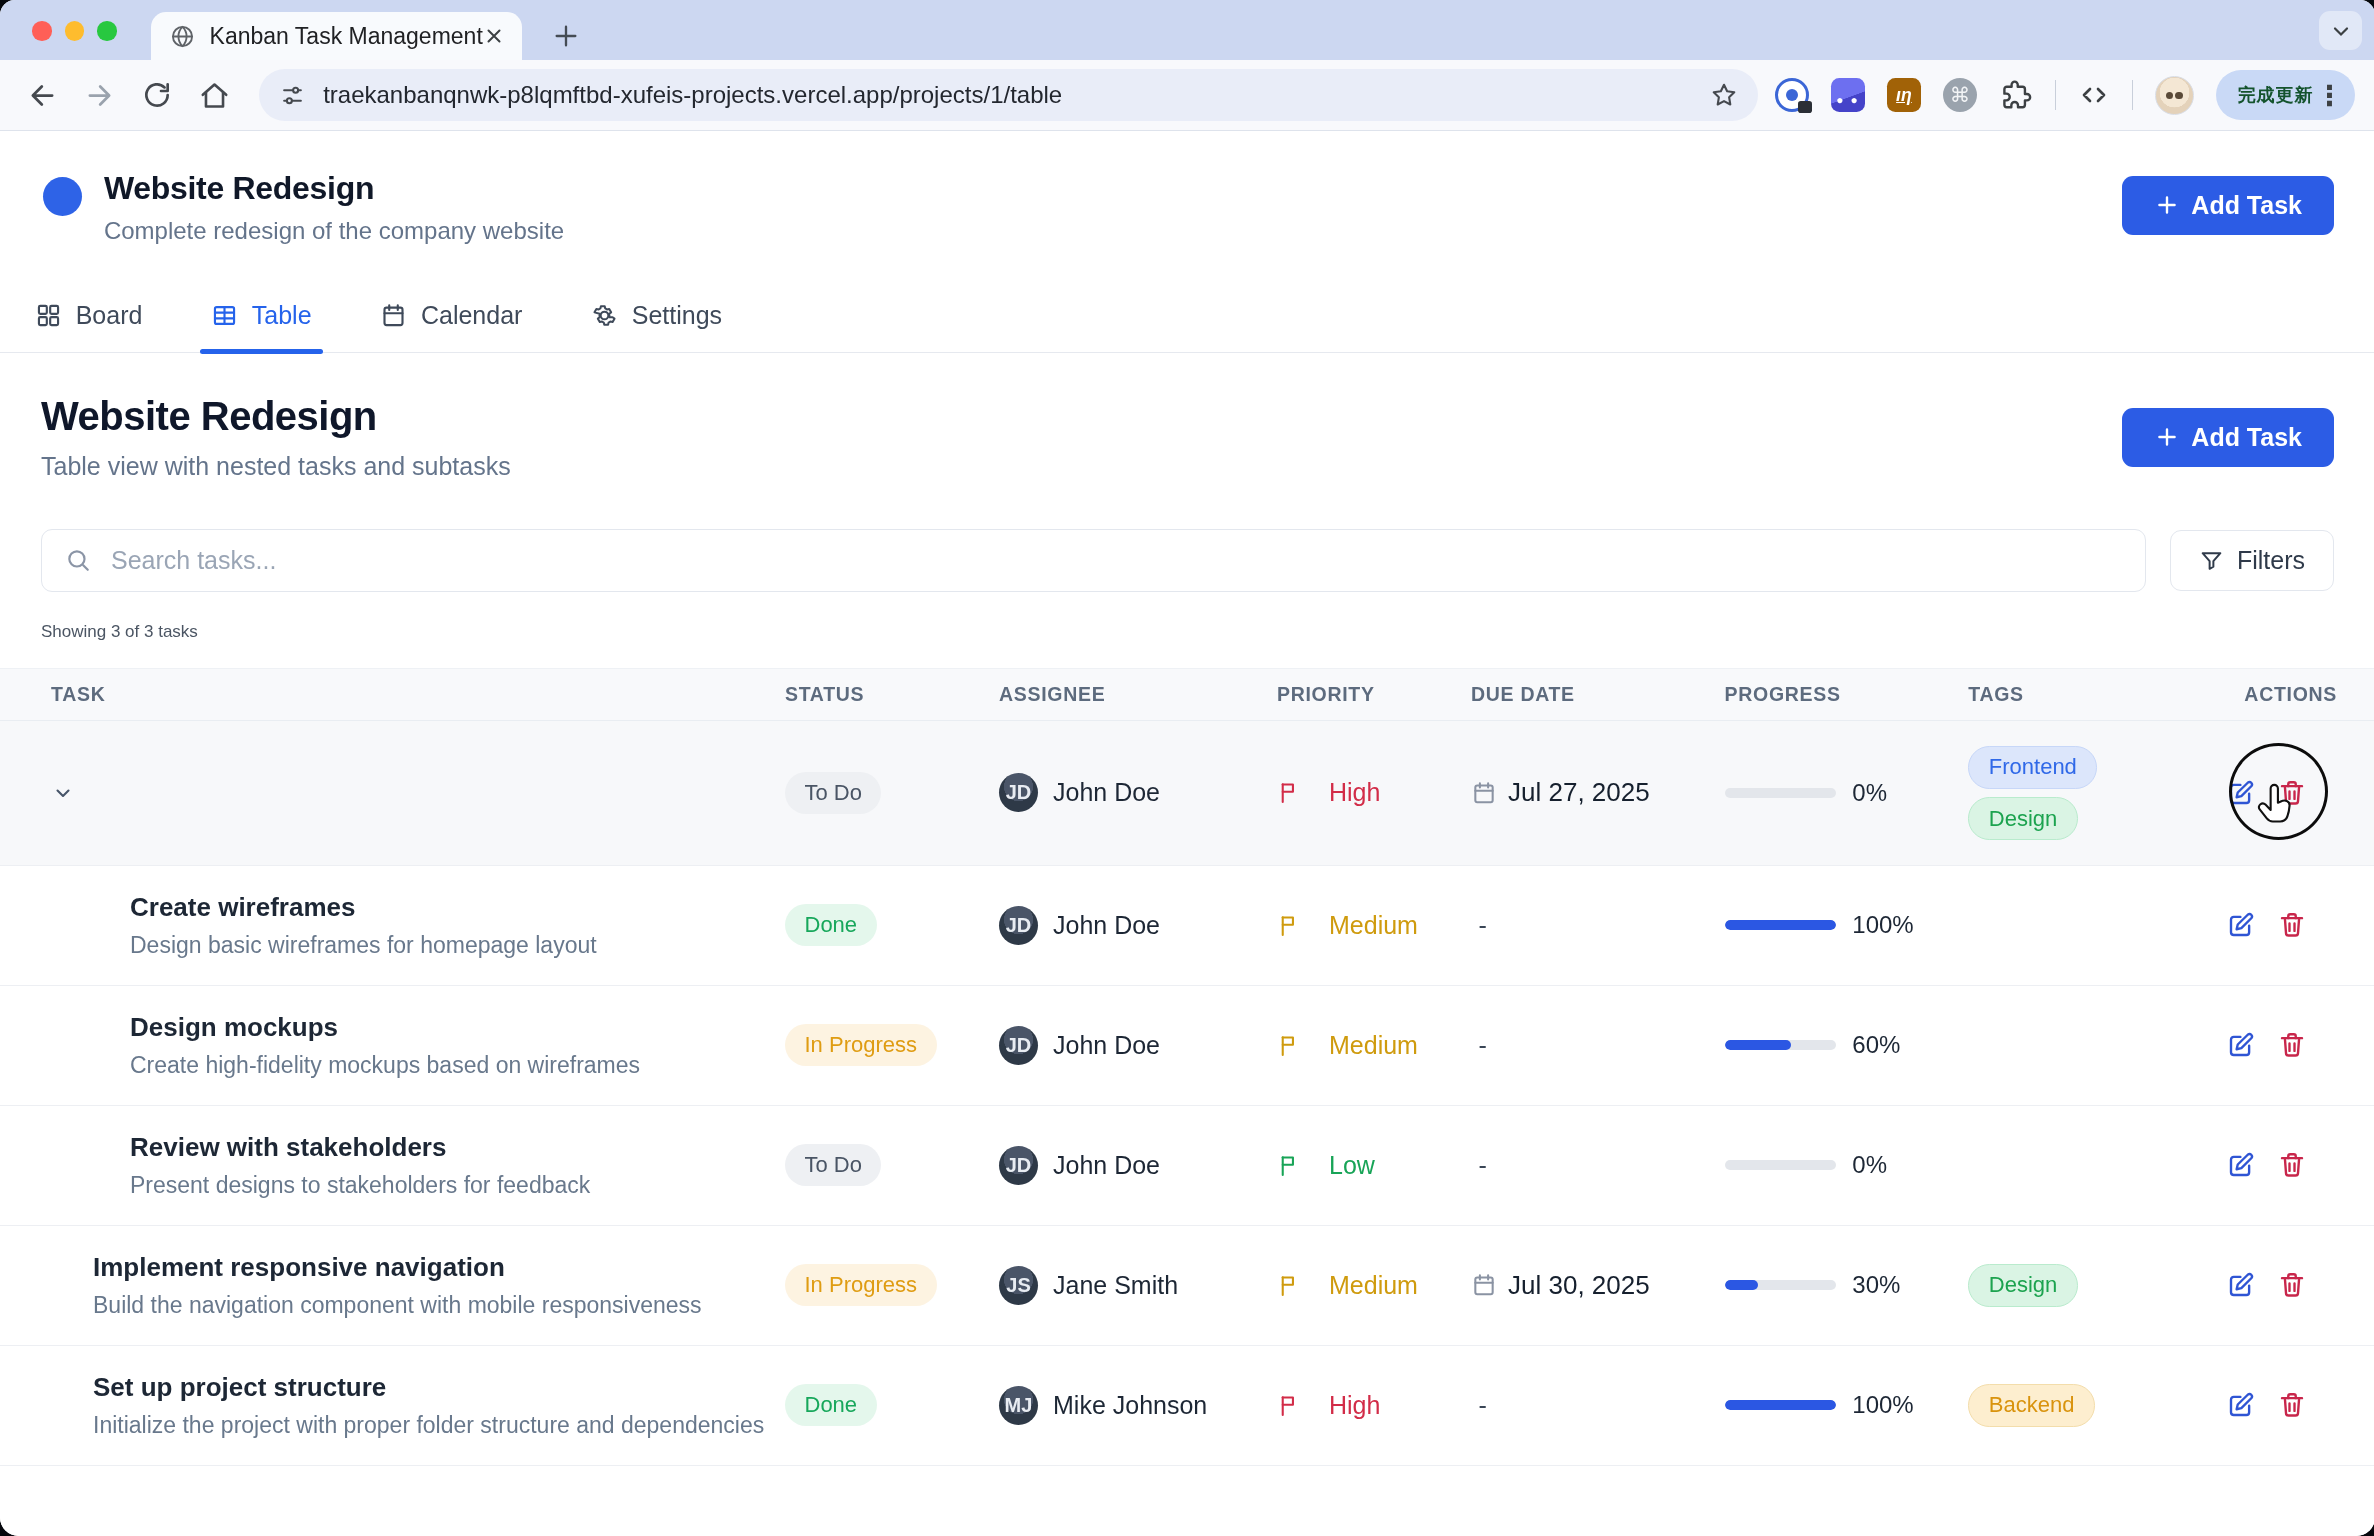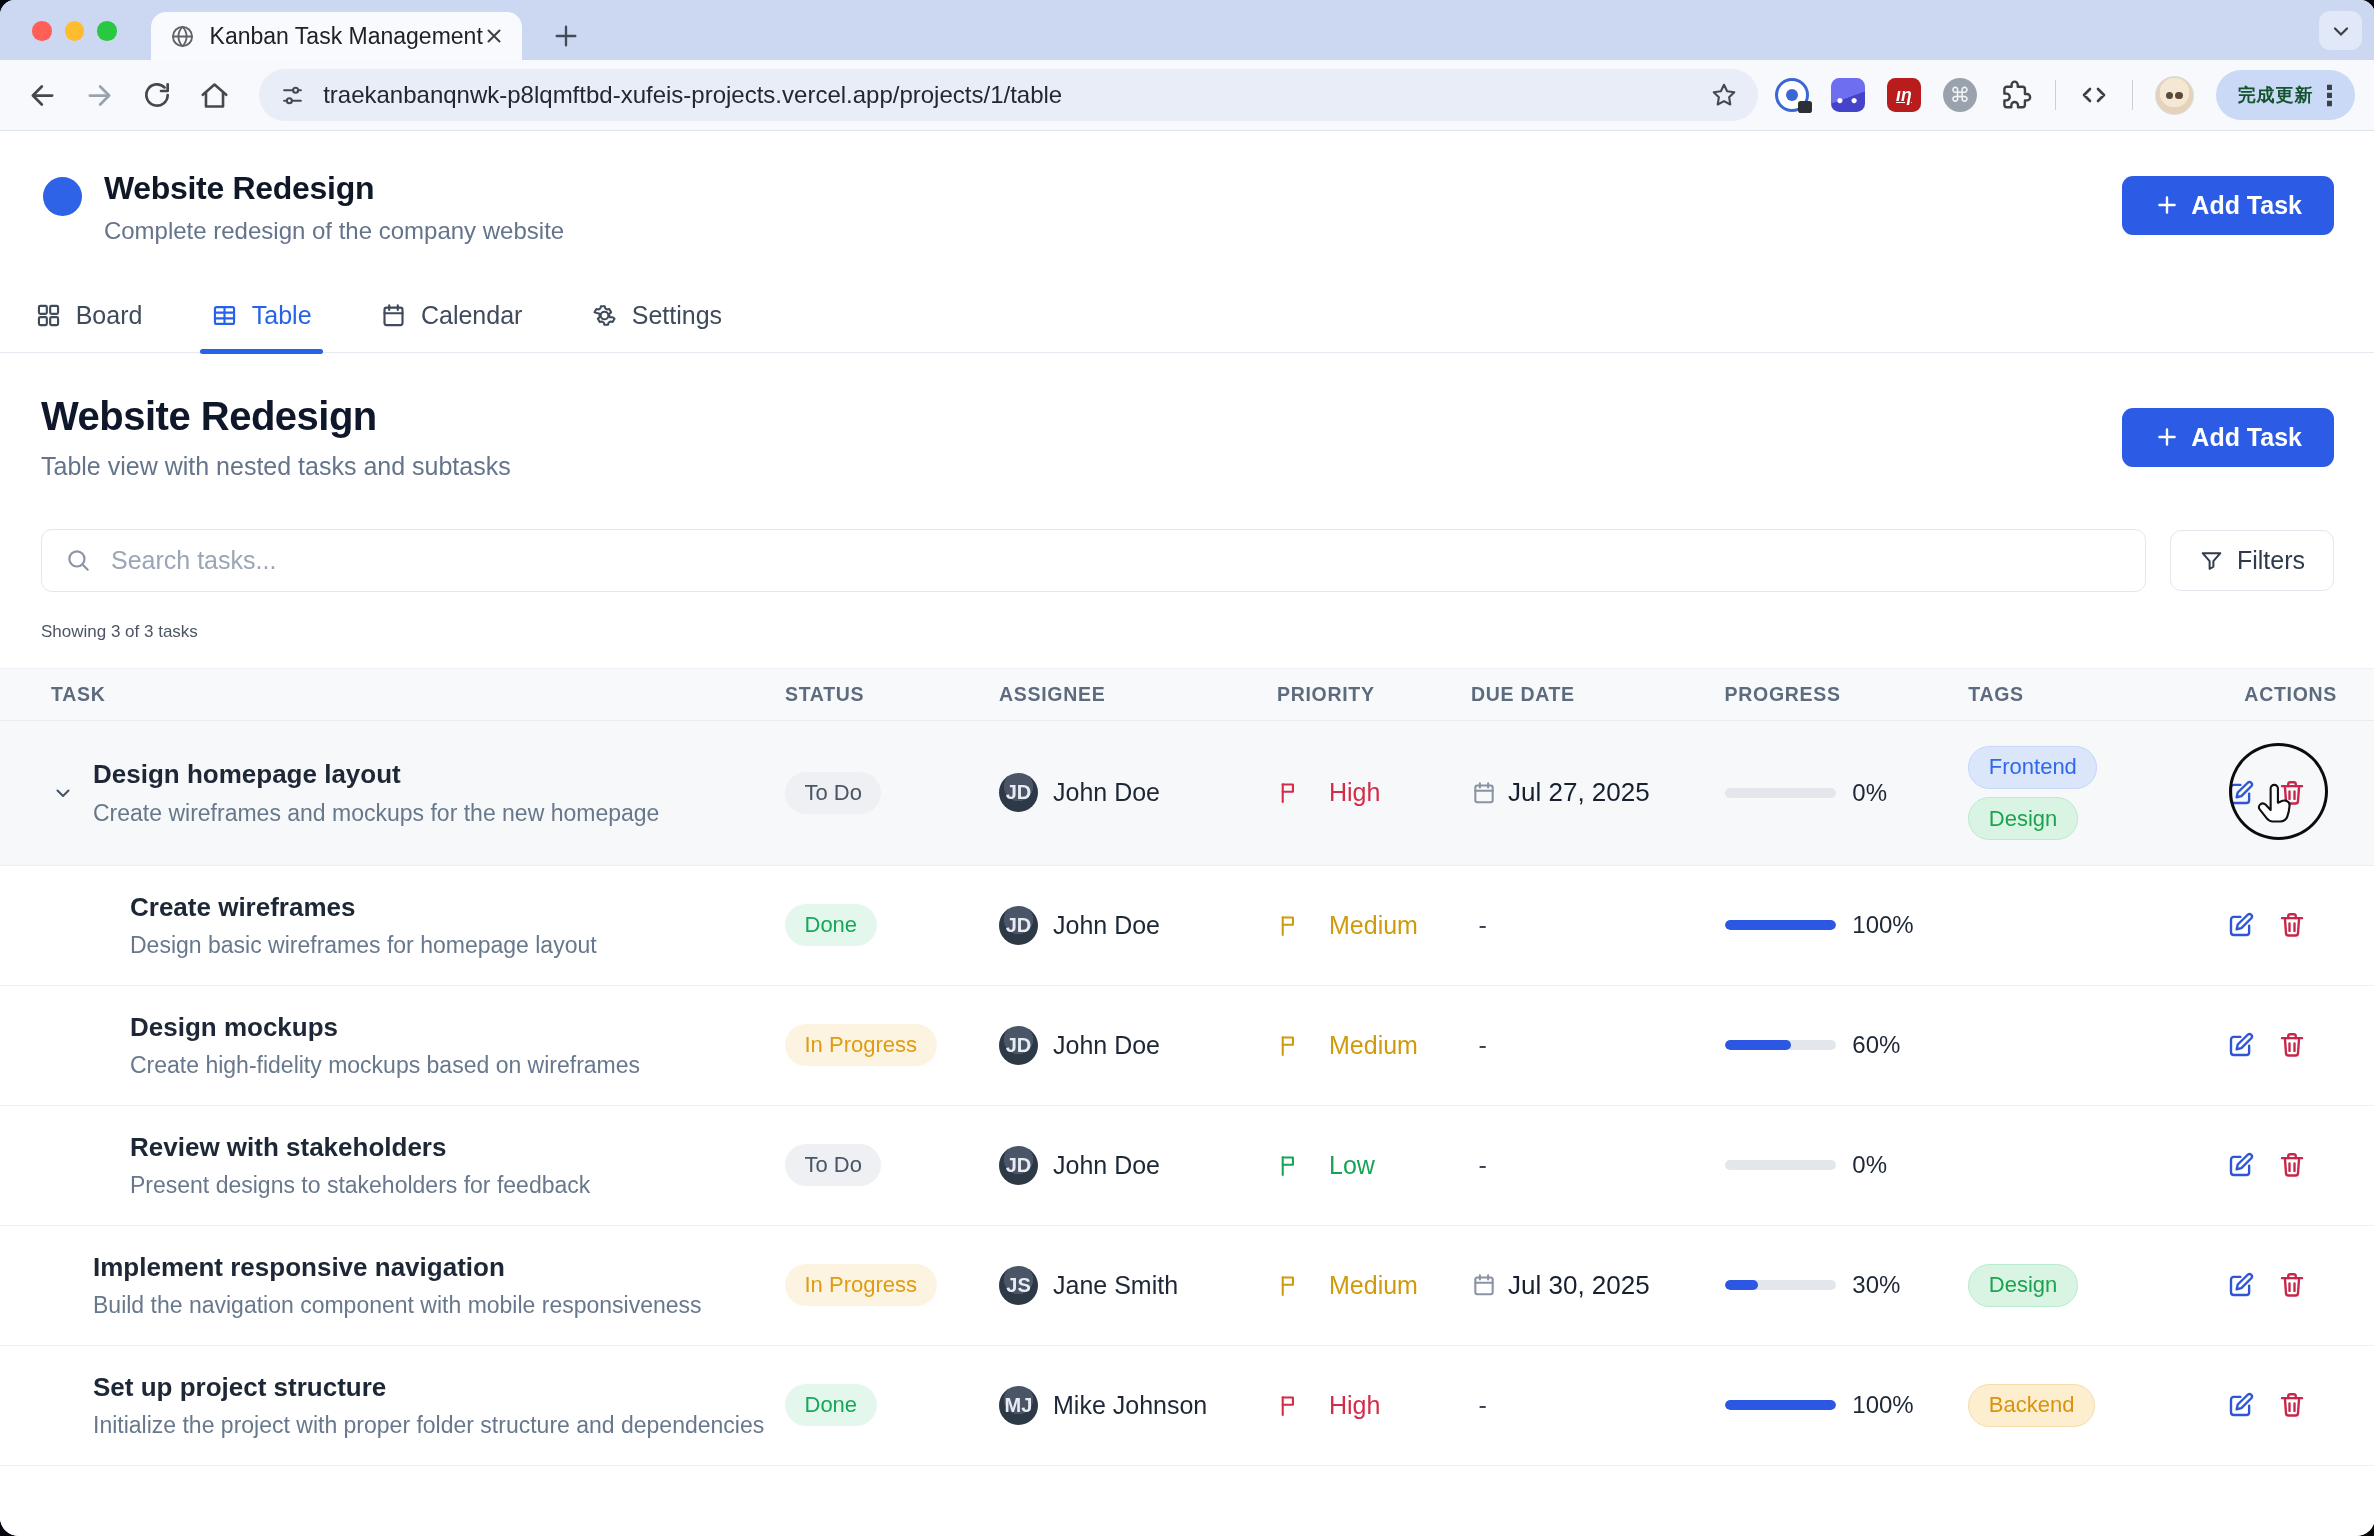--- a/index.html
+++ b/index.html
@@ -30,21 +30,21 @@
   .tune-ic{ width:25px; height:25px; color:#45494f; flex:none; }
   .url-text{ font-size:24px; color:#23272f; margin-left:18.6px; flex:1; white-space:nowrap; overflow:hidden; }
   .star-ic{ width:28px; height:28px; color:#45494f; flex:none; }
   .ext-row{ display:flex; align-items:center; gap:22px; flex:none; }
   .ext{ width:34px; height:34px; border-radius:8.3px; display:flex; align-items:center; justify-content:center; }
   .ext-1p{ border-radius:50%; background:#fff; border:3.7px solid #3b66d6; position:relative; }
   .ext-1p .keyhole{ width:12px; height:12px; border-radius:50%; background:#3b66d6; }
   .ext-1p .lockbadge{ position:absolute; right:-5.6px; bottom:-3.7px; width:14px; height:12px; background:#2b2f36; border-radius:2.8px; }
   .ext-purple{ background:linear-gradient(160deg,#6d6ff0 55%,#4543c9 56%); }
   .ext-purple .dots{ color:#fff; font-size:12px; letter-spacing:1.9px; margin-top:9.3px; }
-  .ext-black{ background:#b91c1c; color:#fff; font-size:17.6px; font-weight:700; font-style:italic;text-decoration:underline; }
+  .ext-black{ background:#a16207; color:#fff; font-size:17.6px; font-weight:700; font-style:italic;text-decoration:underline; }
   .ext-gray{ border-radius:50%; background:#9aa3ad; color:#f2f4f6; font-size:20.4px; }
   .ext-puzzle{ color:#3c4043; }
   .tb-divider{ width:0.9px; height:30px; background:#c9cfda; flex:none; }
   .code-ic{ width:32px; height:32px; color:#3c4043; }
   .profile-avatar{ width:39px; height:39px; border-radius:50%; background:radial-gradient(circle at 50% 42%, #f4e7d4 0 52%, #e4d2ba 53% 100%); position:relative; flex:none; border:0.9px solid #d9dde5; }
   .profile-avatar i{ position:absolute; width:7.4px; height:7.4px; border-radius:50%; background:#5a4a38; top:15px; }
   .profile-avatar i.l{ left:10.2px; } .profile-avatar i.r{ right:10.2px; }
   .update-pill{ height:50px; background:#c9d9f6; border-radius:25px; display:flex; align-items:center; padding:0 9.3px 0 22px; flex:none; }
   .update-pill .txt{ font-size:18px; font-weight:600; color:#14532d; letter-spacing:0.9px;text-align:center; }
   .kebab{ width:32px; height:37px; display:flex; align-items:center; justify-content:center; color:#3c4043; font-size:28px; font-weight:700; }
@@ -332,24 +332,20 @@
         <span class="th">ACTIONS</span>
       </div>
       <div id="table-body">
           <div class="trow tall hovered">
     <div class="cell task-cell">
       <span class="chevron">
         <svg viewBox="0 0 24 24" fill="none" stroke="currentColor" stroke-width="2.1" stroke-linecap="round" stroke-linejoin="round">
                   <path d="M6.5 9.5l5.5 5.5 5.5-5.5"></path>
                 </svg>
       </span>
-      <div class="task-text">
-        <div class="task-title">Design homepage layout</div>
-        <div class="task-desc">Create wireframes and mockups for the new homepage</div>
-      </div>
     </div>
     <div class="cell status-cell">
       <span class="badge st-todo">To Do</span>
     </div>
     <div class="cell assignee-cell">
       <span class="avatar">JD</span>
       <span class="assignee-name">John Doe</span>
     </div>
     <div class="cell priority-cell pri-high">
       <svg viewBox="0 0 24 24" fill="none" stroke="currentColor" stroke-width="2" stroke-linecap="round" stroke-linejoin="round">

